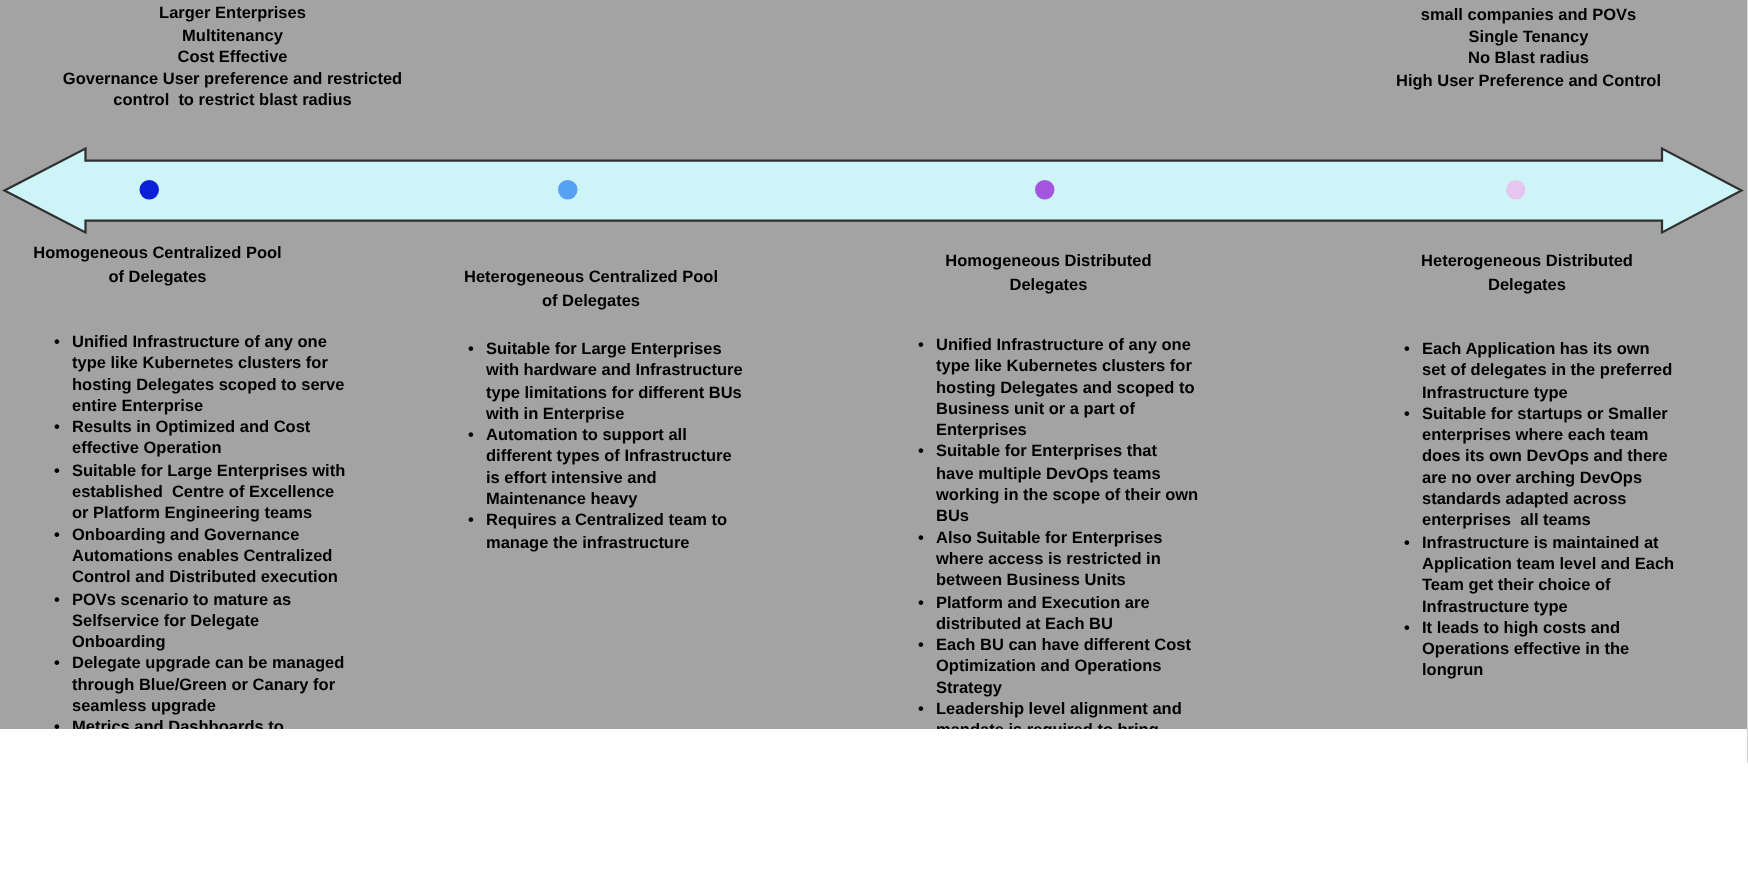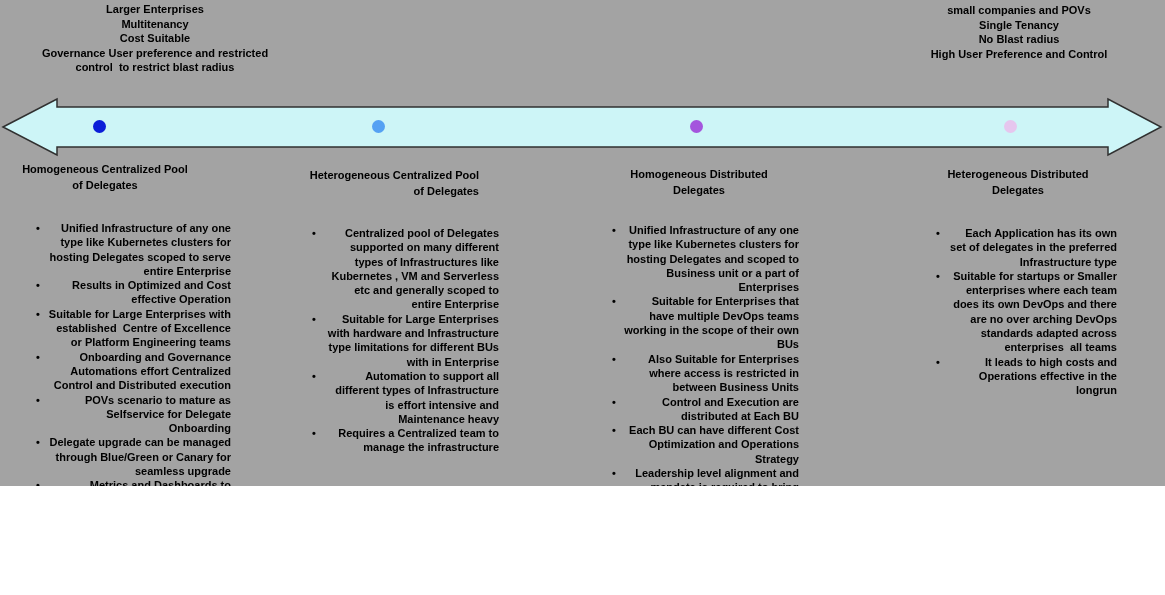--- a/index.html
+++ b/index.html
@@ -39,56 +39,55 @@
   .dot-3 { left: 1004px; }
   .col-title {
     position: absolute;
     width: 170px;
     text-align: center;
     font-size: 11px;
     line-height: 15.5px;
     font-weight: 700;
   }
   .title-0 { left: 20px;  top: 162px; text-align: center; }
-  .title-1 { left: 309px; top: 168px; text-align: right; }
+  .title-1 { left: 309px; top: 178px; }
   .title-2 { left: 614px; top: 167px; }
   .title-3 { left: 933px; top: 167px; }
   .col-list {
     position: absolute;
     list-style: none;
     font-size: 11px;
     line-height: 14.3px;
     font-weight: 700;
   }
   .col-list li {
     position: relative;
     padding-left: 13px;
     white-space: pre-wrap;
-    text-align: right;
   }
   .col-list li::before {
     content: "\2022";
     position: absolute;
     left: 1px;
     top: 0;
   }
   .list-0 { left: 35px;  top: 221px; width: 196px; }
   .list-1 { left: 311px; top: 226px; width: 188px; }
   .list-2 { left: 611px; top: 223px; width: 188px; }
   .list-3 { left: 935px; top: 226px; width: 182px; }
 </style>
 </head>
 <body>
 
 <div class="canvas">
 
   <div class="note note-left">
     <div class="note-line">Larger Enterprises</div>
     <div class="note-line">Multitenancy</div>
-    <div class="note-line">Cost Suitable</div>
+    <div class="note-line">Cost Effective</div>
     <div class="note-line">Governance User preference and restricted</div>
     <div class="note-line">control  to restrict blast radius</div>
   </div>
 
   <div class="note note-right">
     <div class="note-line">small companies and POVs</div>
     <div class="note-line">Single Tenancy</div>
     <div class="note-line">No Blast radius</div>
     <div class="note-line">High User Preference and Control</div>
   </div>
@@ -101,44 +100,44 @@
     <span class="dot dot-1" style="background-color: rgb(85, 161, 243);"></span>
     <span class="dot dot-2" style="background-color: rgb(164, 85, 221);"></span>
     <span class="dot dot-3" style="background-color: rgb(230, 198, 238);"></span>
   </div>
 
   <div class="col-title title-0">Homogeneous Centralized Pool of Delegates</div>
   <ul class="col-list list-0">
     <li>Unified Infrastructure of any one type like Kubernetes clusters for hosting Delegates scoped to serve entire Enterprise</li>
     <li>Results in Optimized and Cost effective Operation</li>
     <li>Suitable for Large Enterprises with established  Centre of Excellence or Platform Engineering teams</li>
-    <li>Onboarding and Governance Automations effort Centralized Control and Distributed execution</li>
+    <li>Onboarding and Governance Automations enables Centralized Control and Distributed execution</li>
     <li>POVs scenario to mature as Selfservice for Delegate Onboarding</li>
     <li>Delegate upgrade can be managed through Blue/Green or Canary for seamless upgrade</li>
     <li>Metrics and Dashboards to provide insights on Delegate availability and usage</li>
   </ul>
 
   <div class="col-title title-1">Heterogeneous Centralized Pool of Delegates</div>
   <ul class="col-list list-1">
-    <li>Centralized pool of Delegates supported on many different types of Infrastructures like Kubernetes , VM and Serverless etc and generally scoped to entire Enterprise</li>
     <li>Suitable for Large Enterprises with hardware and Infrastructure type limitations for different BUs with in Enterprise</li>
     <li>Automation to support all different types of Infrastructure is effort intensive and Maintenance heavy</li>
     <li>Requires a Centralized team to manage the infrastructure</li>
   </ul>
 
   <div class="col-title title-2">Homogeneous Distributed Delegates</div>
   <ul class="col-list list-2">
     <li>Unified Infrastructure of any one type like Kubernetes clusters for hosting Delegates and scoped to Business unit or a part of Enterprises</li>
     <li>Suitable for Enterprises that have multiple DevOps teams working in the scope of their own BUs</li>
     <li>Also Suitable for Enterprises where access is restricted in between Business Units</li>
-    <li>Control and Execution are distributed at Each BU</li>
+    <li>Platform and Execution are distributed at Each BU</li>
     <li>Each BU can have different Cost Optimization and Operations Strategy</li>
     <li>Leadership level alignment and mandate is required to bring standardization across Onboarding</li>
   </ul>
 
   <div class="col-title title-3">Heterogeneous Distributed Delegates</div>
   <ul class="col-list list-3">
     <li>Each Application has its own set of delegates in the preferred Infrastructure type</li>
     <li>Suitable for startups or Smaller enterprises where each team does its own DevOps and there are no over arching DevOps standards adapted across enterprises  all teams</li>
+    <li>Infrastructure is maintained at Application team level and Each Team get their choice of Infrastructure type</li>
     <li>It leads to high costs and Operations effective in the longrun</li>
   </ul>
 
 </div>
 
 </body></html>

